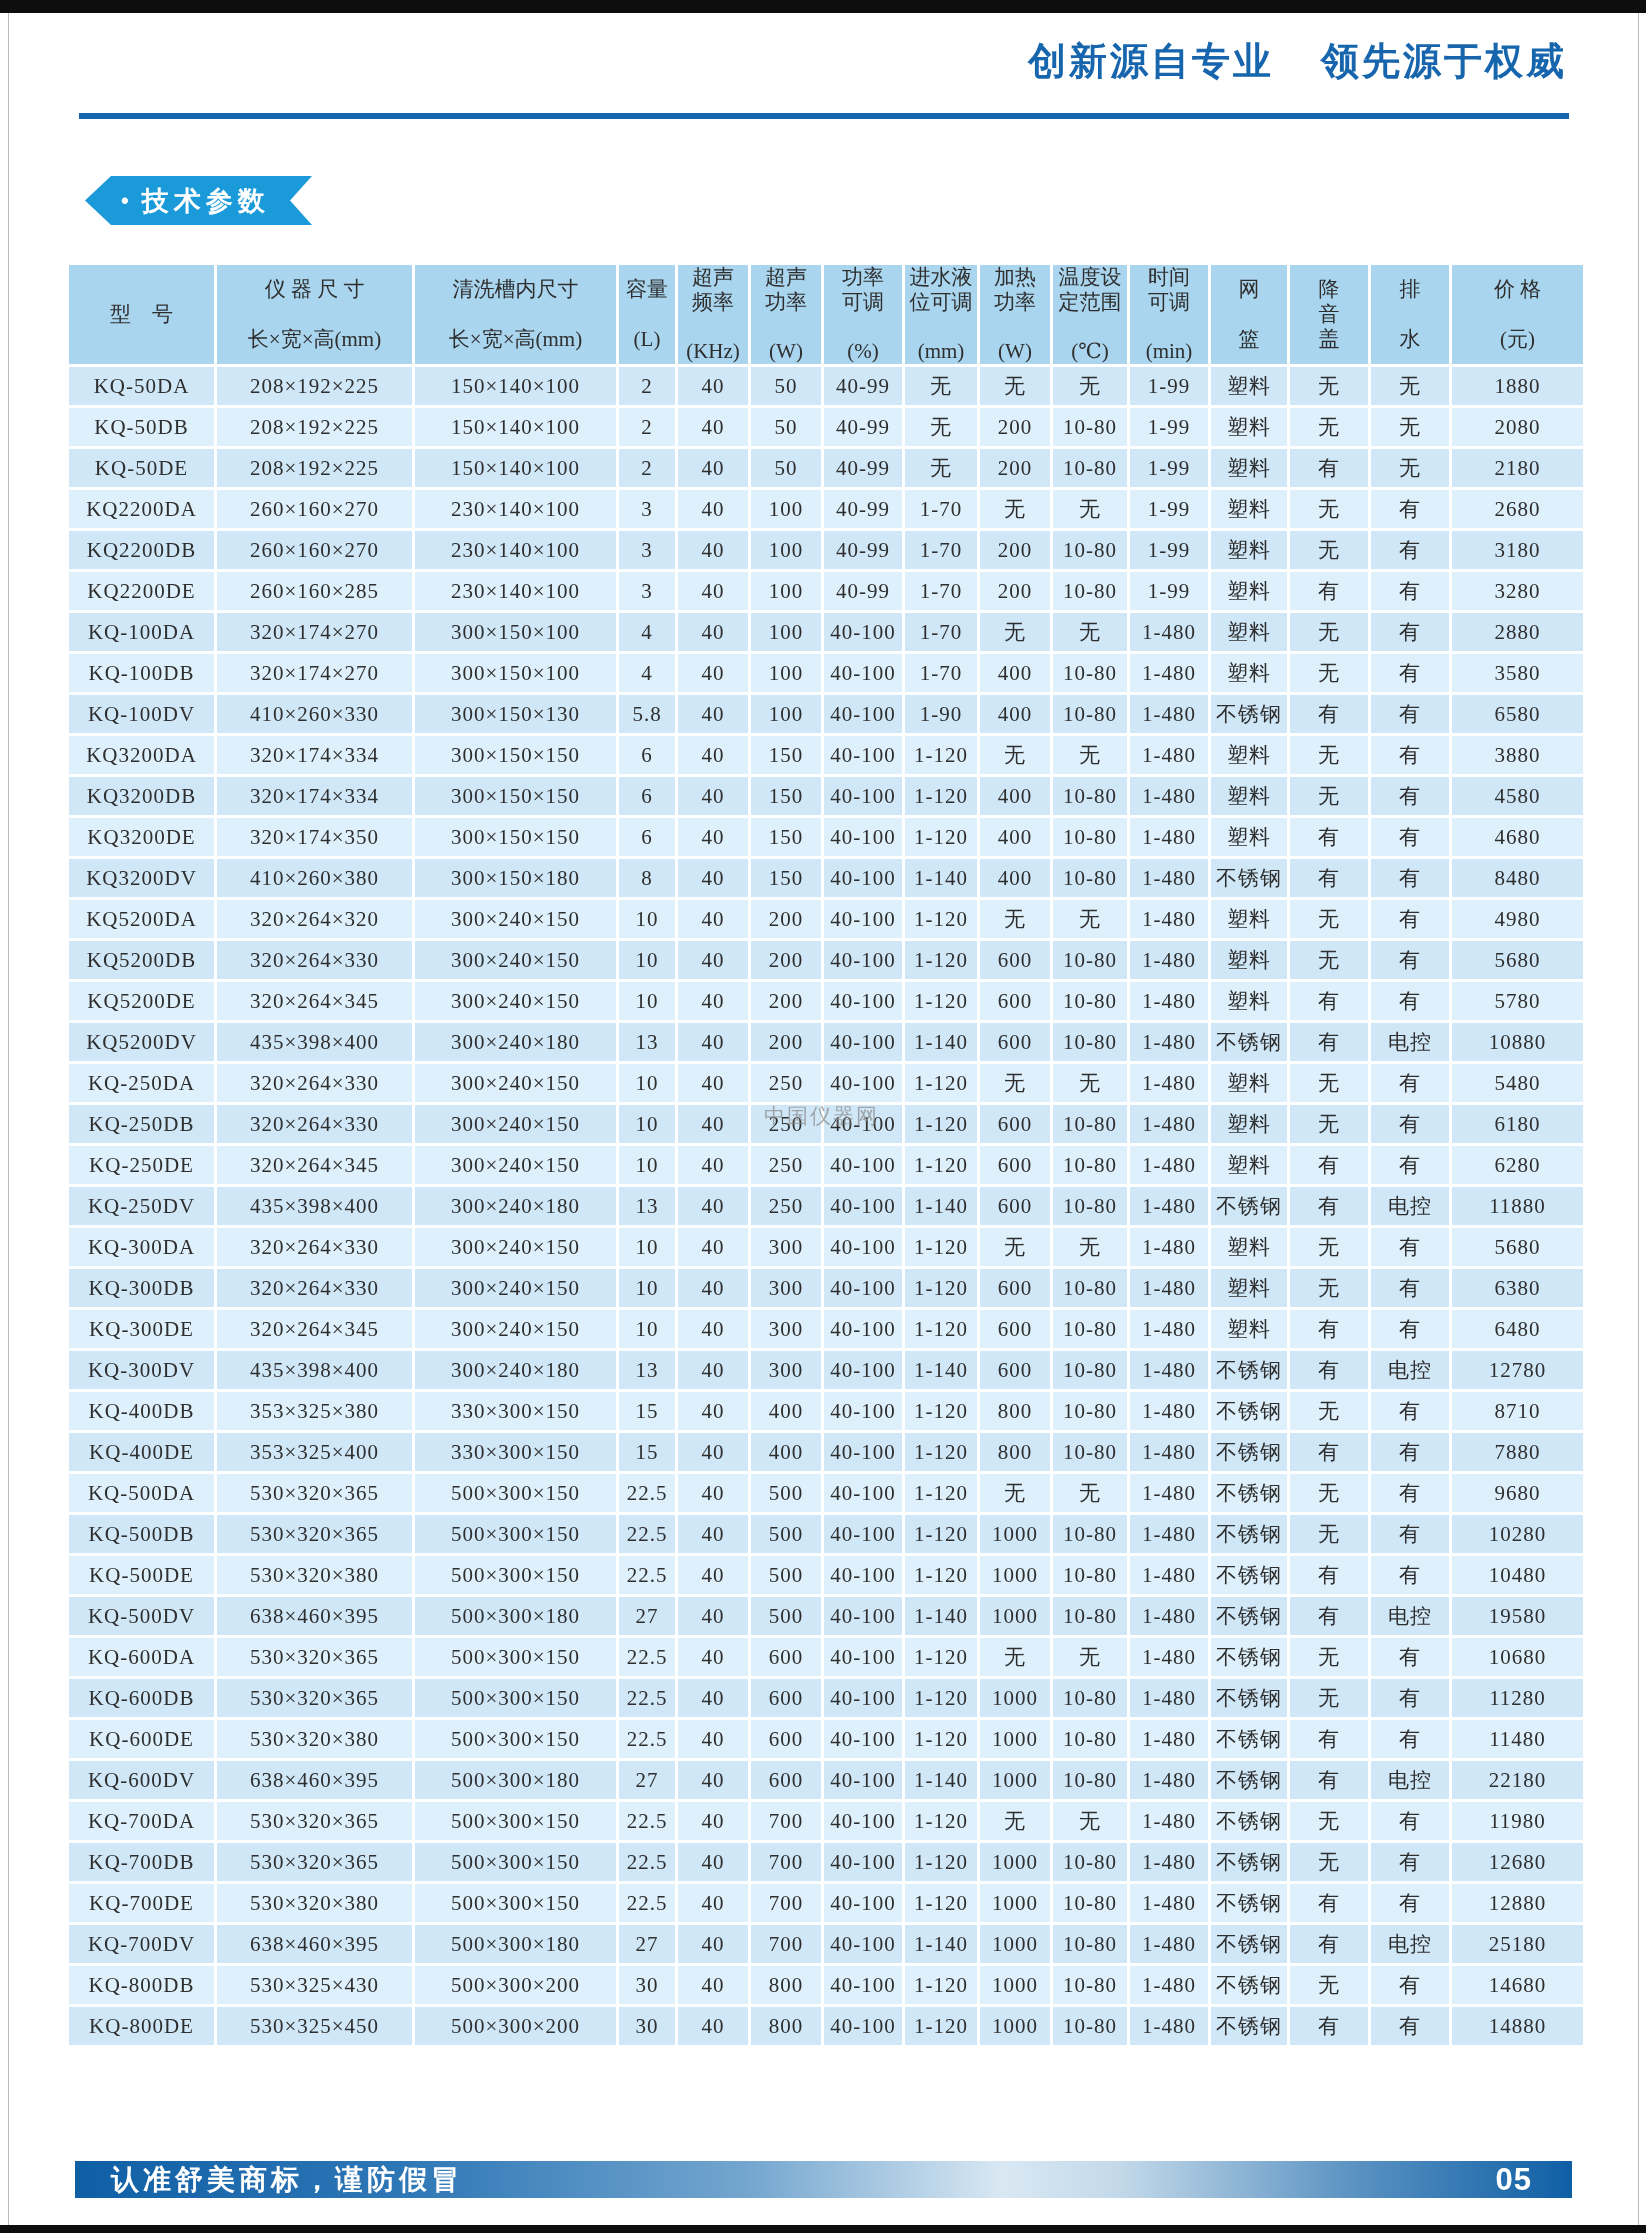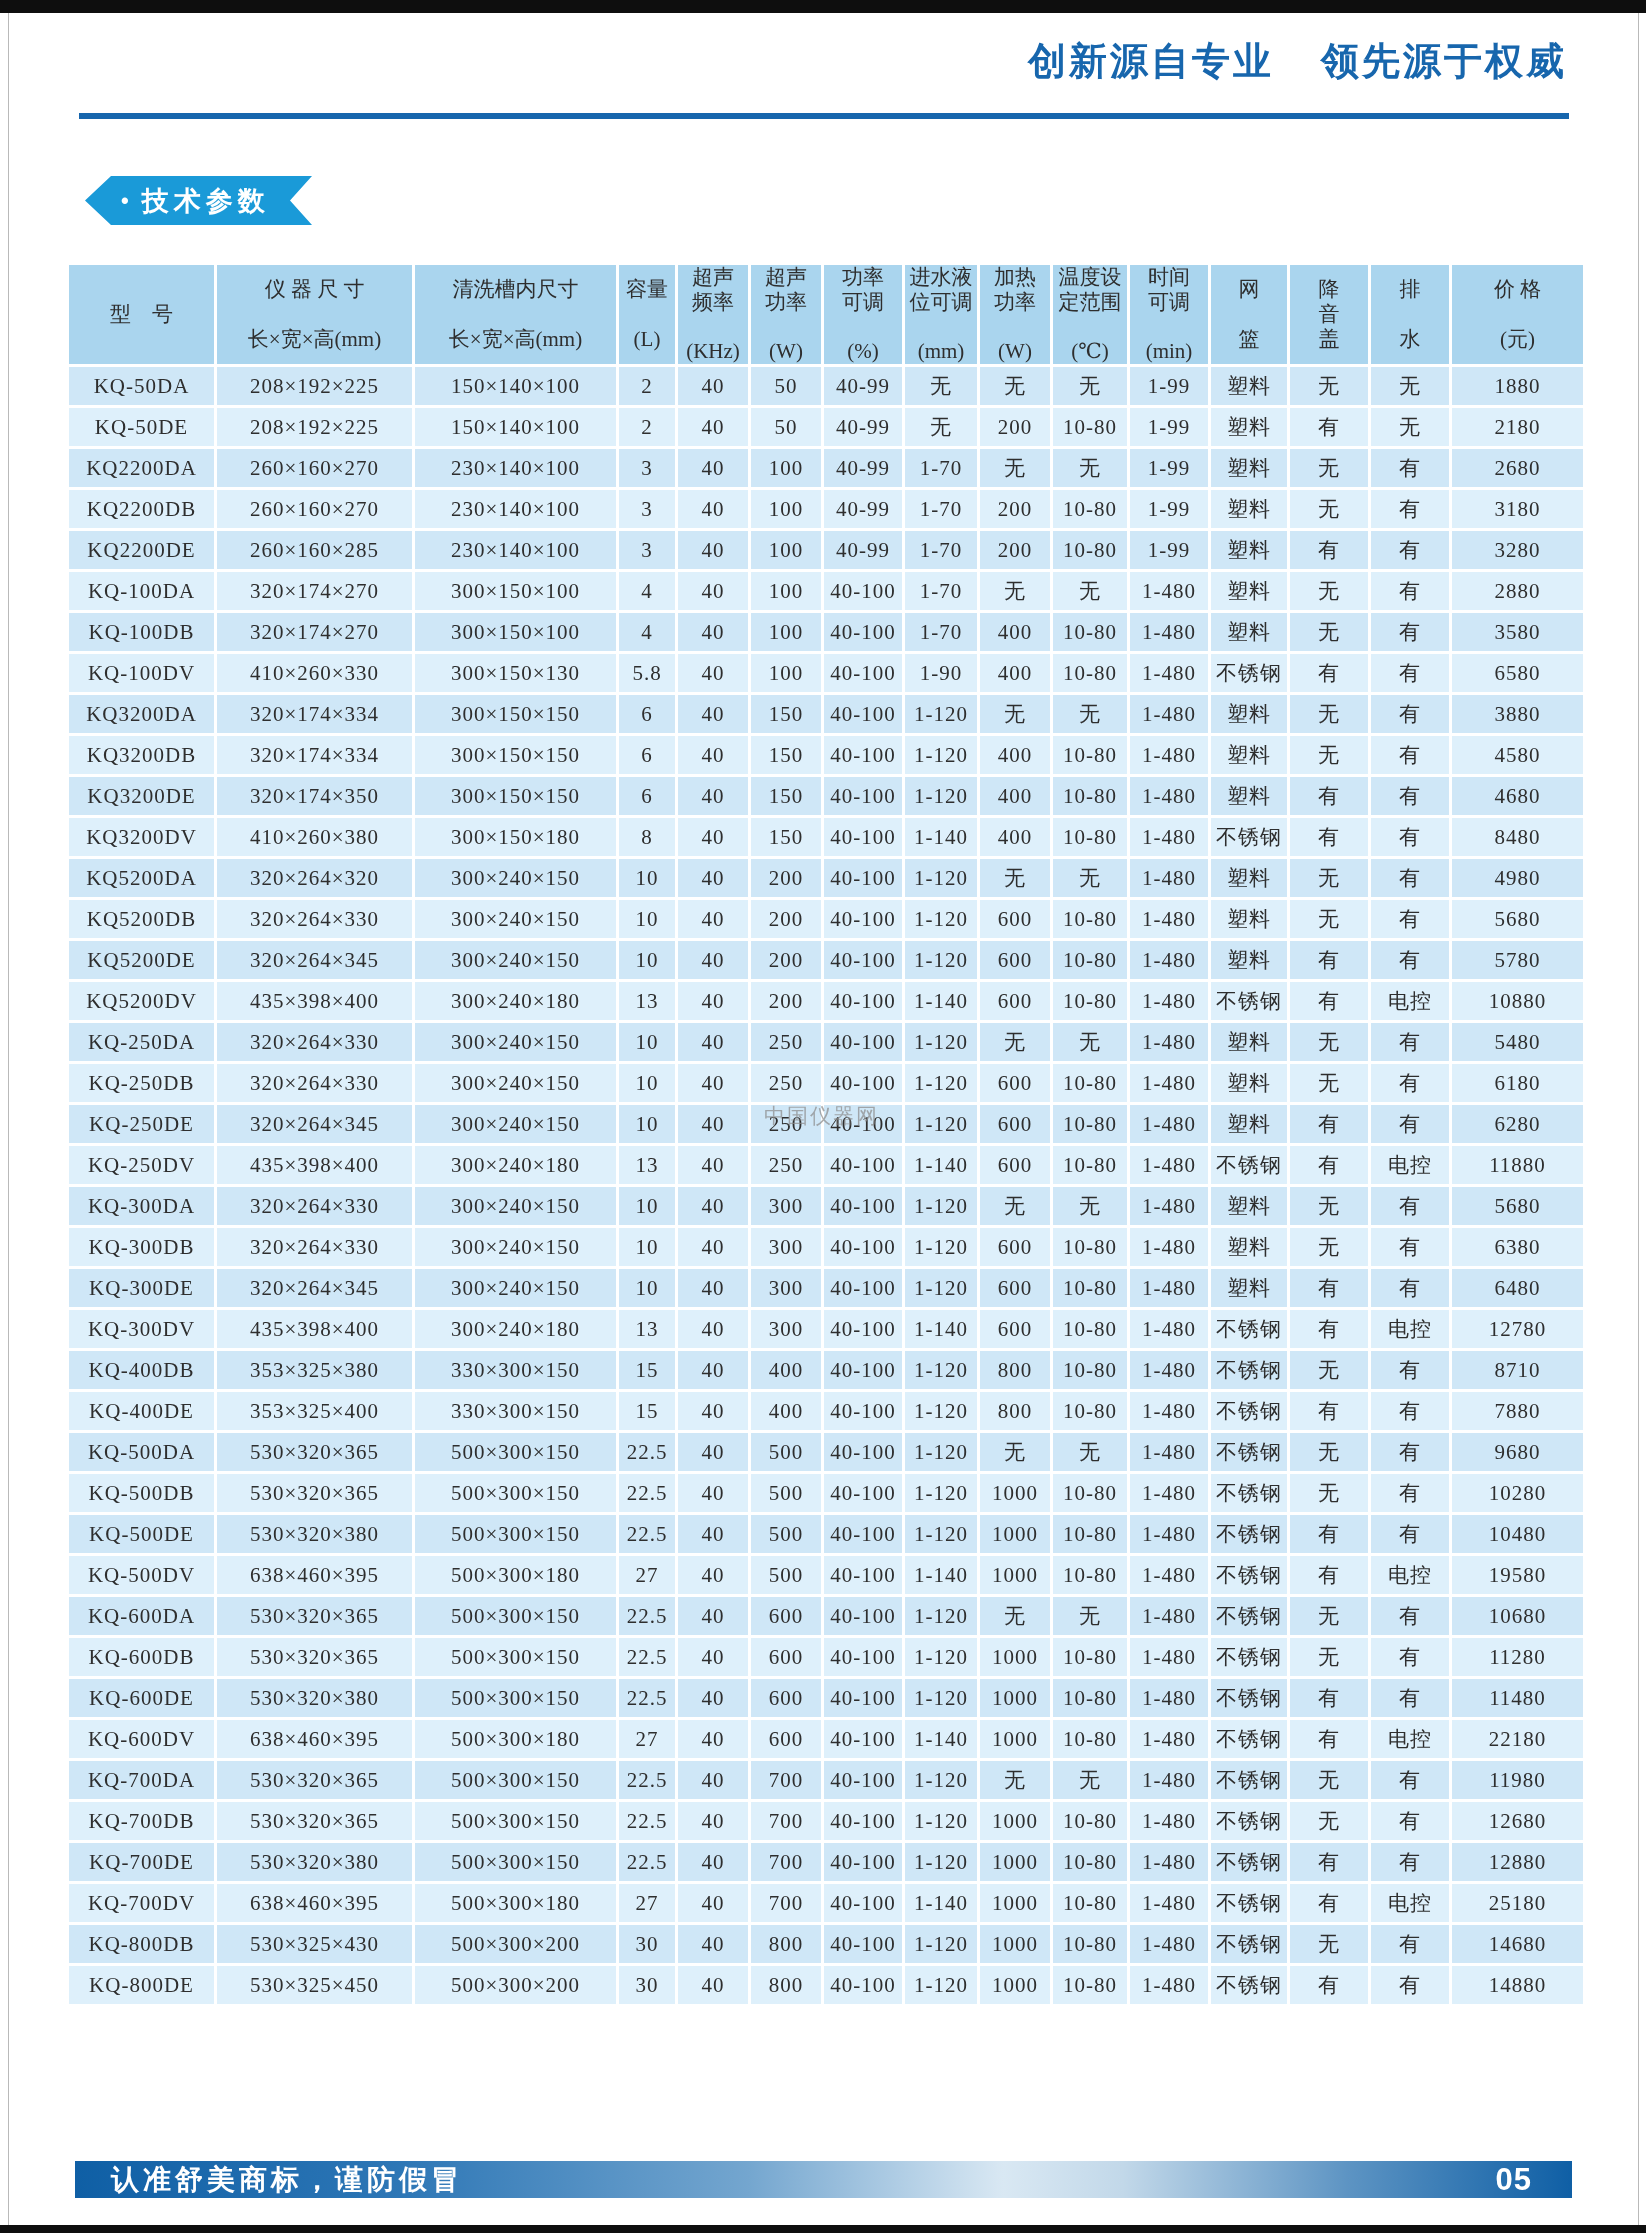--- a/index.html
+++ b/index.html
@@ -150,20 +150,37 @@
           <td>无</td>
           <td>无</td>
           <td>无</td>
           <td>1-99</td>
           <td>塑料</td>
           <td>无</td>
           <td>无</td>
           <td>1880</td>
         </tr>
         <tr>
+          <td>KQ-50DB</td>
+          <td>208×192×225</td>
+          <td>150×140×100</td>
+          <td>2</td>
+          <td>40</td>
+          <td>50</td>
+          <td>40-99</td>
+          <td>无</td>
+          <td>200</td>
+          <td>10-80</td>
+          <td>1-99</td>
+          <td>塑料</td>
+          <td>无</td>
+          <td>无</td>
+          <td>2080</td>
+        </tr>
+        <tr>
           <td>KQ-50DE</td>
           <td>208×192×225</td>
           <td>150×140×100</td>
           <td>2</td>
           <td>40</td>
           <td>50</td>
           <td>40-99</td>
           <td>无</td>
           <td>200</td>
           <td>10-80</td>

